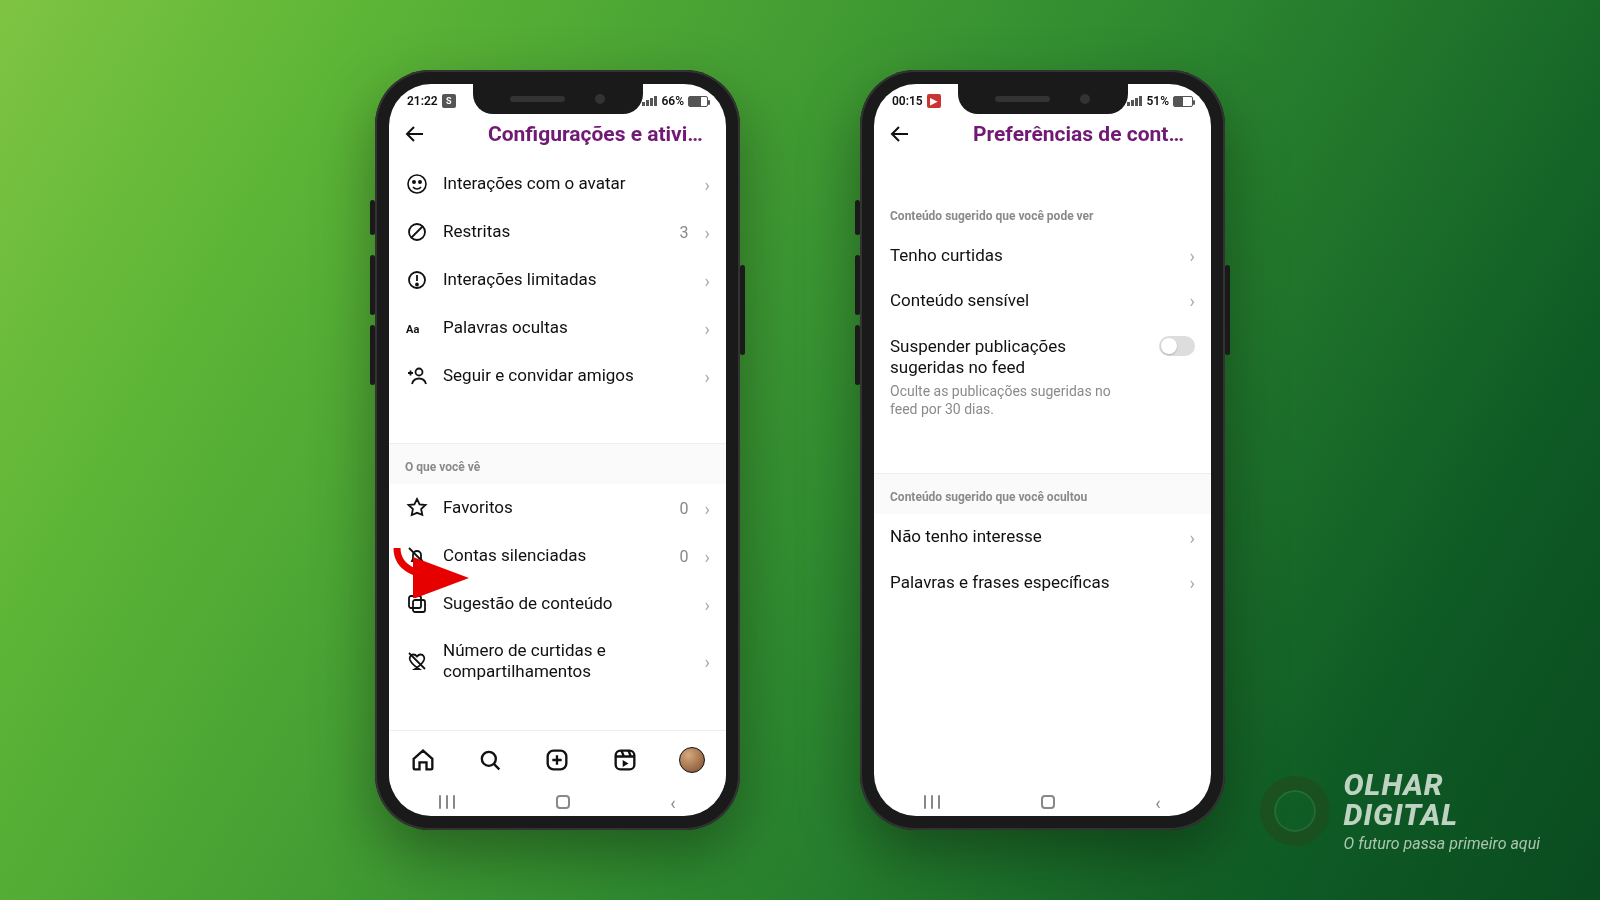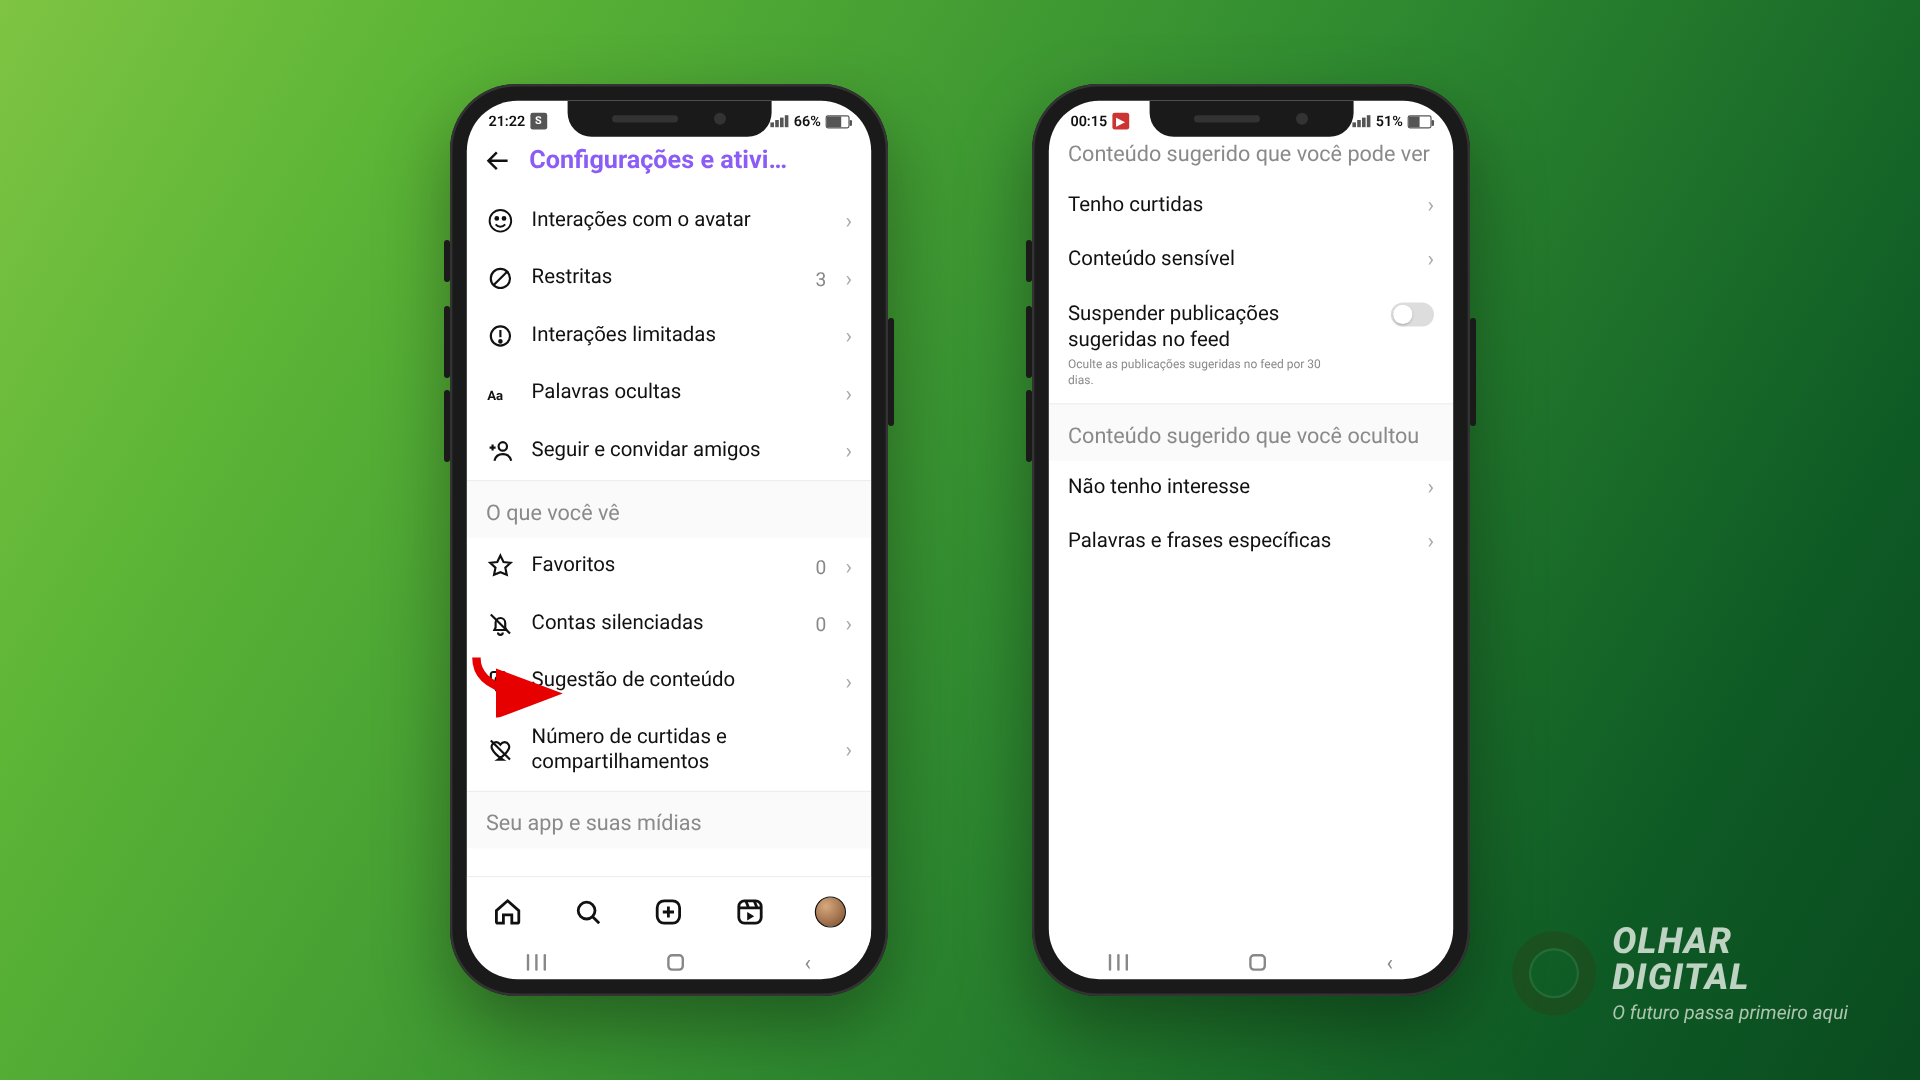--- a/index.html
+++ b/index.html
@@ -49,39 +49,39 @@
   .status .sig i { width:3px; background:#555; display:block; }
   .status .sig i:nth-child(1){height:4px} .status .sig i:nth-child(2){height:6px}
   .status .sig i:nth-child(3){height:8px} .status .sig i:nth-child(4){height:10px}
   .status .batt { width:20px; height:11px; border:1.5px solid #555; border-radius:2px; position:relative; }
   .status .batt::after{content:"";position:absolute;right:-3px;top:3px;width:2px;height:5px;background:#555;border-radius:1px;}
   .status .batt i{display:block;height:100%;background:#555;}
 
   
   .hdr { display:flex; align-items:center; gap:14px; padding: 10px 14px 14px; }
   .hdr .back { width:24px; height:24px; }
-  .hdr .title { font-size:21px; font-weight:700; color:#8b5cf6; white-space:nowrap; overflow:hidden; text-overflow:ellipsis; flex:1;}
+  .hdr .title { font-size:21px; font-weight:700; color:#701a75; white-space:nowrap; overflow:hidden; text-overflow:ellipsis; flex:1;margin-left:47px;}
 
   
   .list { height: calc(100% - 30px - 52px - 58px - 28px); overflow:hidden; }
   .phone2 .list { height: calc(100% - 30px - 52px - 28px); }
   .row {
     display:flex; align-items:center; gap:14px;
     padding: 12px 16px; font-size:17px; color:#111;
   }
   .row .icon { width:24px; height:24px; flex:0 0 24px; display:flex; align-items:center; justify-content:center;}
   .row .label { flex:1; line-height:1.25; }
   .row .meta { color:#888; font-size:16px; margin-right:2px;}
   .row .chev { color:#aaa; font-size:18px;}
   .section {
-    padding: 16px 16px 10px; color:#8a8a8a; font-size:18px; font-weight:400;
-    border-top: 1px solid #eee; background:#fafafa;
+    padding: 16px 16px 10px; color:#8a8a8a; font-size:12px; font-weight:700;
+    border-top: 1px solid #eee; background:#fafafa;margin-top:43px;
   }
   .section.first { border-top:none; background:transparent; padding-top:6px;}
-  .row.toggle .sub { display:block; color:#8a8a8a; font-size:10px; margin-top:4px; line-height:1.3;}
+  .row.toggle .sub { display:block; color:#8a8a8a; font-size:14px; margin-top:4px; line-height:1.3;}
   .row.toggle .switch {
     width:36px; height:20px; background:#ddd; border-radius:12px; position:relative; flex:0 0 36px;
   }
   .row.toggle .switch i{position:absolute;left:2px;top:2px;width:16px;height:16px;background:#fff;border-radius:50%;box-shadow:0 1px 2px rgba(0,0,0,.2);}
   .row.toggle { align-items:flex-start;gap:48px; }
   .row.toggle .textcol { flex:1; }
 
   
   .tabs {
     position:absolute; left:0; right:0; bottom:28px; height:58px;
@@ -337,20 +337,28 @@
               <i></i>
               <i></i>
             </span>
           <span>51%</span>
           <span class="batt">
               <i style="width:51%"></i>
             </span>
         </div>
       </div>
 
+      <div class="hdr">
+        <span class="back">
+          <svg viewBox="0 0 24 24" stroke="#111" stroke-width="2" fill="none">
+              <path d="M20 12H5M11 5l-7 7 7 7"></path>
+            </svg>
+        </span>
+        <span class="title">Preferências de cont…</span>
+      </div>
 
       <div class="list">
         <div class="section first">Conteúdo sugerido que você pode ver</div>
 
         <div class="row">
           <span class="label">Tenho curtidas</span>
           <span class="chev">›</span>
         </div>
         <div class="row">
           <span class="label">Conteúdo sensível</span>

